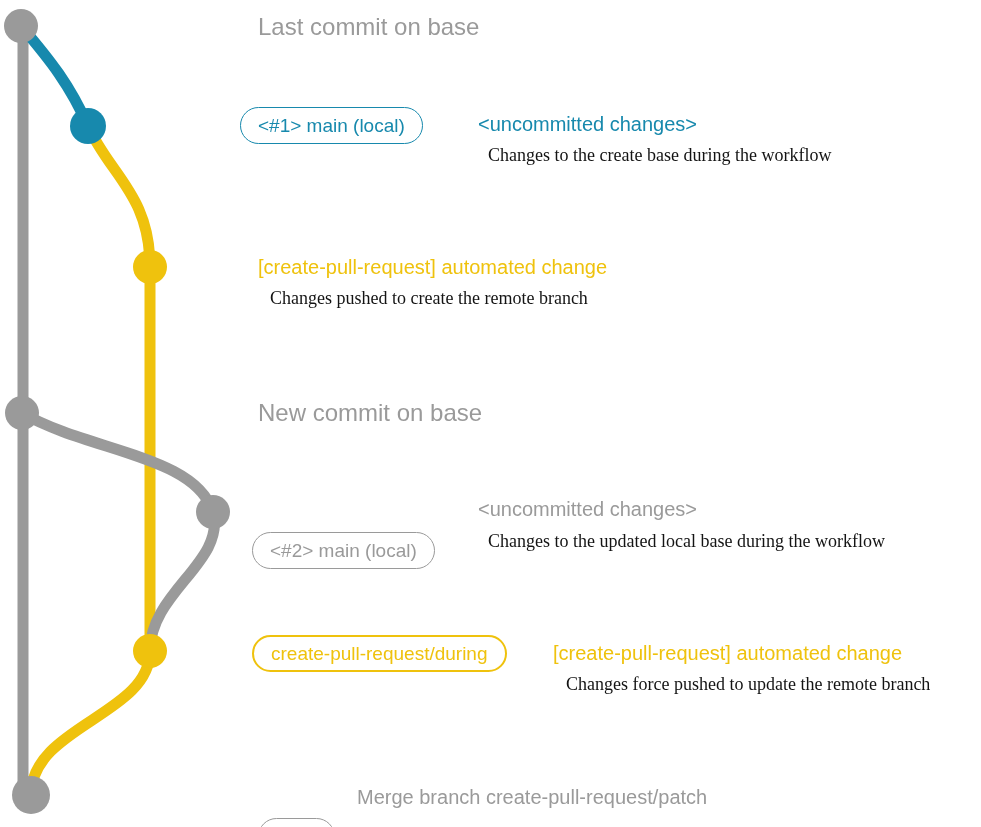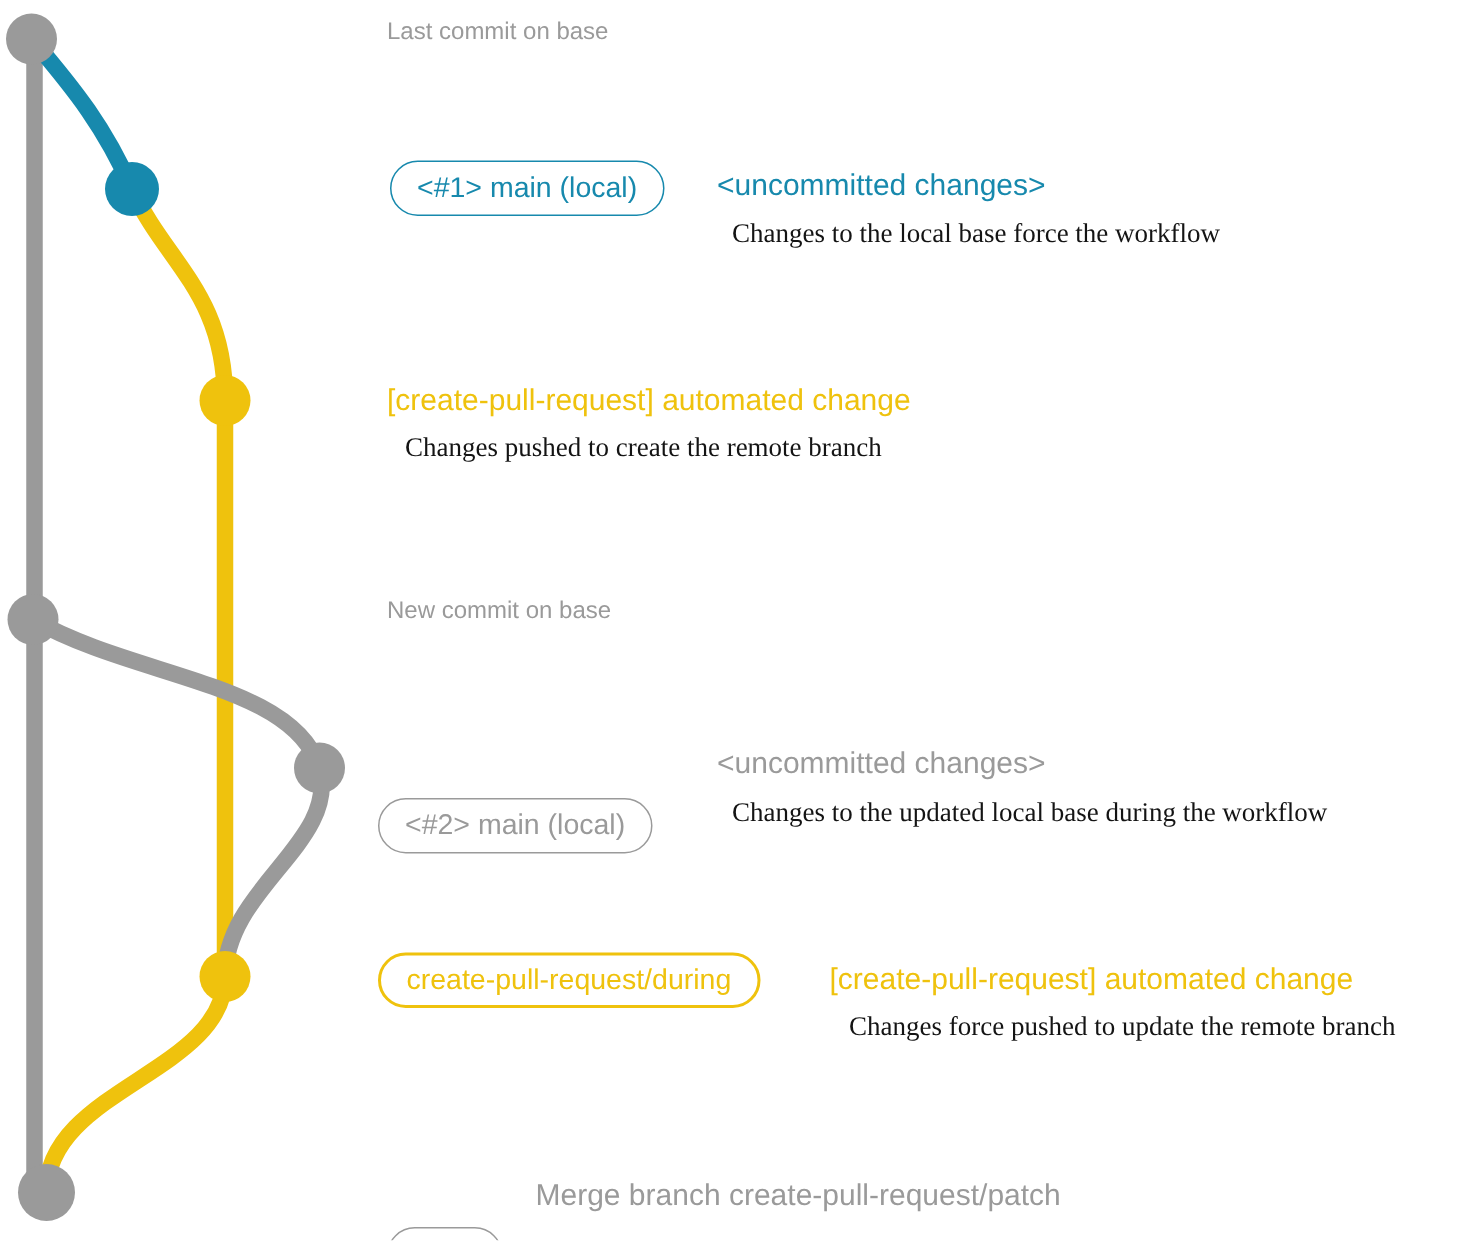--- a/index.html
+++ b/index.html
@@ -16,21 +16,21 @@
     font-family: "Liberation Sans", sans-serif;
   }
   .graph-svg {
     position: absolute;
     left: 0;
     top: 0;
   }
   .abs { position: absolute; white-space: nowrap; }
 
   .muted-heading {
-    font-size: 16px;
+    font-size: 24px;
     color: var(--gray);
   }
   .heading-blue { font-size: 20px; color: var(--blue); }
   .heading-yellow { font-size: 20px; color: var(--yellow); }
   .heading-gray { font-size: 20px; color: var(--gray); }
 
   .badge {
     display: inline-flex;
     align-items: center;
     box-sizing: border-box;
@@ -73,23 +73,23 @@
     <circle cx="88" cy="126" r="18" fill="#1789ad"></circle>
     <circle cx="150" cy="267" r="17" fill="#efc20d"></circle>
     <circle cx="22" cy="413" r="17" fill="#9a9a9a"></circle>
     <circle cx="213" cy="512" r="17" fill="#9a9a9a"></circle>
     <circle cx="150" cy="651" r="17" fill="#efc20d"></circle>
     <circle cx="31" cy="795" r="19" fill="#9a9a9a"></circle>
   </svg>
 
   <div class="abs muted-heading" style="left:258px; top:13px;">Last commit on base</div>
 
-  <div class="abs badge badge-blue" style="left:260px; top:107px;text-align:right;">&lt;#1&gt; main (local)</div>
+  <div class="abs badge badge-blue" style="left:240px; top:107px;text-align:right;">&lt;#1&gt; main (local)</div>
   <div class="abs heading-blue" style="left:478px; top:113px;">&lt;uncommitted changes&gt;</div>
-  <div class="abs desc" style="left:488px; top:145px;">Changes to the local base force the workflow</div>
+  <div class="abs desc" style="left:488px; top:145px;">Changes to the create base during the workflow</div>
 
   <div class="abs heading-yellow" style="left:258px; top:256px;">[create-pull-request] automated change</div>
   <div class="abs muted-heading" style="left:258px; top:399px;">New commit on base</div>
 
   <div class="abs desc" style="left:270px; top:288px;">Changes pushed to create the remote branch</div>
 
   <div class="abs badge badge-gray" style="left:252px; top:492px;">&lt;#2&gt; main (local)</div>
   <div class="abs heading-gray" style="left:478px; top:498px;">&lt;uncommitted changes&gt;</div>
   <div class="abs desc" style="left:488px; top:531px;text-align:center;">Changes to the updated local base during the workflow</div>
 

